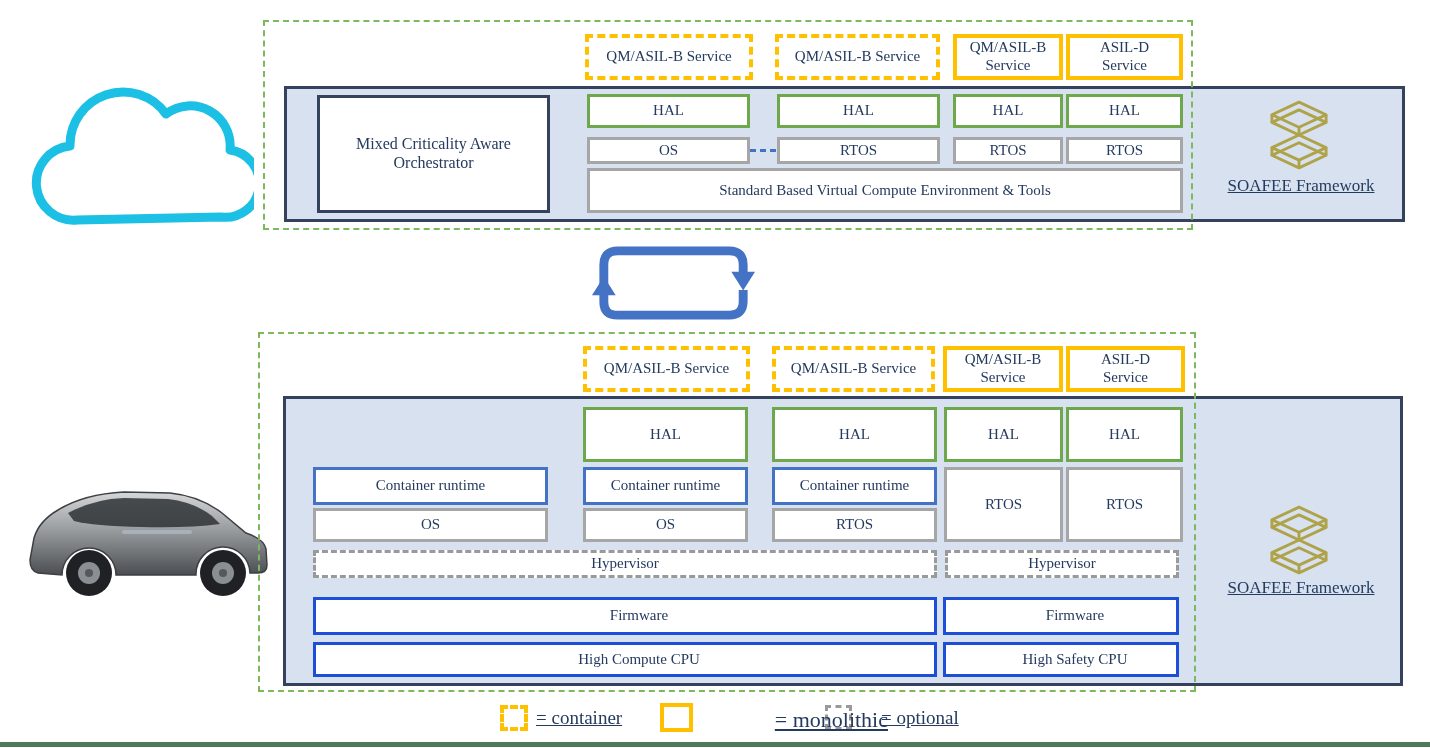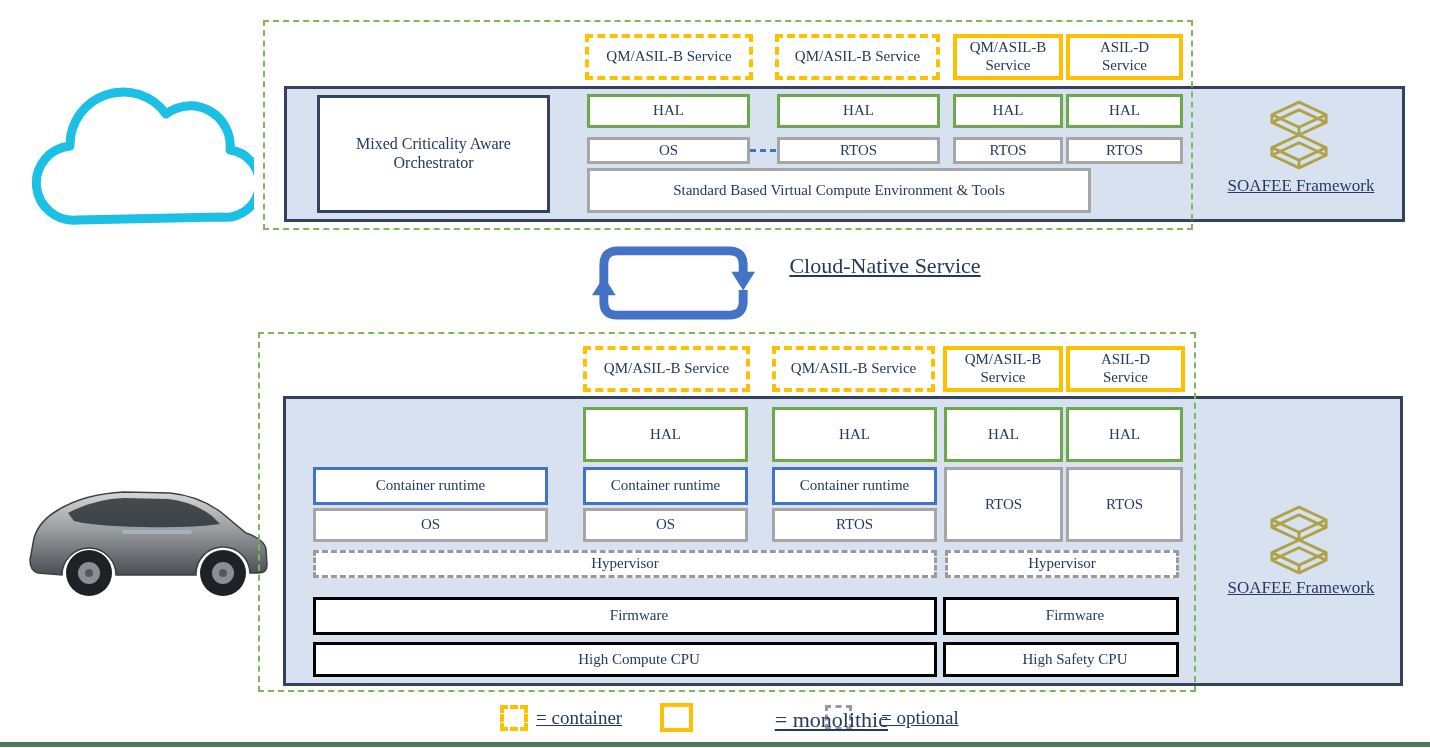--- a/index.html
+++ b/index.html
@@ -8,21 +8,21 @@
   .abs{position:absolute;box-sizing:border-box;}
   .box{position:absolute;box-sizing:border-box;background:#ffffff;display:flex;align-items:center;
        justify-content:center;text-align:center;color:#243a5e;line-height:1.18;font-size:15px;}
   .panel{position:absolute;box-sizing:border-box;background:#d8e1f0;border:3px solid #34425e;z-index:1;}
   .boundary{position:absolute;box-sizing:border-box;border:2px dashed #7cb95c;z-index:3;pointer-events:none;}
   .z2{z-index:2;}
   .b-navy{border:3px solid #34425e;}
   .b-green{border:3px solid #6fa84c;}
   .b-gray{border:3px solid #a6a6a6;}
   .b-blue{border:3px solid #4472c4;}
-  .b-lblue{border:3px solid #000000;padding-left:28px;}
+  .b-lblue{border:3px solid #1d4ed8;padding-left:28px;}
   .b-ydash{border:4px dashed #ffc000;}
   .b-ysolid{border:4px solid #ffc000;}
   .b-gdash{border:3px dashed #9a9a9a;}
   .label{position:absolute;color:#243a5e;text-align:center;z-index:4;text-decoration:underline;}
   .footerbar{position:absolute;left:0;top:742px;width:1430px;height:5px;background:#4c7a5b;}
   svg{display:block;}
 </style>
 </head>
 <body>
 
@@ -72,21 +72,21 @@
   <div class="box b-gray z2" style="left:777px;top:137px;width:163px;height:27px;">
       <span>RTOS</span>
     </div>
   <div class="box b-gray z2" style="left:953px;top:137px;width:110px;height:27px;">
       <span>RTOS</span>
     </div>
   <div class="box b-gray z2" style="left:1066px;top:137px;width:117px;height:27px;">
       <span>RTOS</span>
     </div>
 
-  <div class="box b-gray z2" style="left:587px;top:168px;width:504px;height:45px;">
+  <div class="box b-gray z2" style="left:587px;top:168px;width:596px;height:45px;">
       <span>Standard Based Virtual Compute Environment &amp; Tools</span>
     </div>
 
   <svg class="abs z2" style="left:1270px;top:100px;" width="58" height="70" viewBox="0 0 60 72">
     <g fill="none" stroke="#afa34a" stroke-width="3" stroke-linejoin="round">
       <path d="M30,2 L58,15 L30,28 L2,15 Z"></path>
       <path d="M30,10 L58,23 L30,36 L2,23 Z"></path>
       <path d="M2,15 L2,23 M58,15 L58,23 M30,28 L30,36"></path>
       <path d="M30,36 L58,49 L30,62 L2,49 Z"></path>
       <path d="M30,44 L58,57 L30,70 L2,57 Z"></path>
@@ -97,21 +97,20 @@
 
   <svg class="abs" style="left:590px;top:241px;" width="168" height="84" viewBox="0 0 170 85">
     <g fill="none" stroke="#4472c4" stroke-width="9" stroke-linecap="square">
       <path d="M14,50 L14,24 Q14,10 28,10 L141,10 Q155,10 155,24 L155,33"></path>
       <path d="M155,54 L155,61 Q155,75 141,75 L28,75 Q14,75 14,62 L14,57"></path>
     </g>
     <polygon points="143,31 167,31 155,50" fill="#4472c4"></polygon>
     <polygon points="2,55 26,55 14,36" fill="#4472c4"></polygon>
   </svg>
   <div class="label" style="left:762px;top:252px;width:246px;font-size:22px;line-height:1.25;">
-    <div>Cloud-Native Service</div>
   </div>
 
   <div class="panel" style="left:283px;top:396px;width:1120px;height:290px;"></div>
   <div class="boundary" style="left:258px;top:332px;width:938px;height:360px;"></div>
 
   <div class="box b-ydash z2" style="left:583px;top:346px;width:167px;height:46px;">
       <span>QM/ASIL-B Service</span>
     </div>
   <div class="box b-ydash z2" style="left:772px;top:346px;width:163px;height:46px;">
       <span>QM/ASIL-B Service</span>

